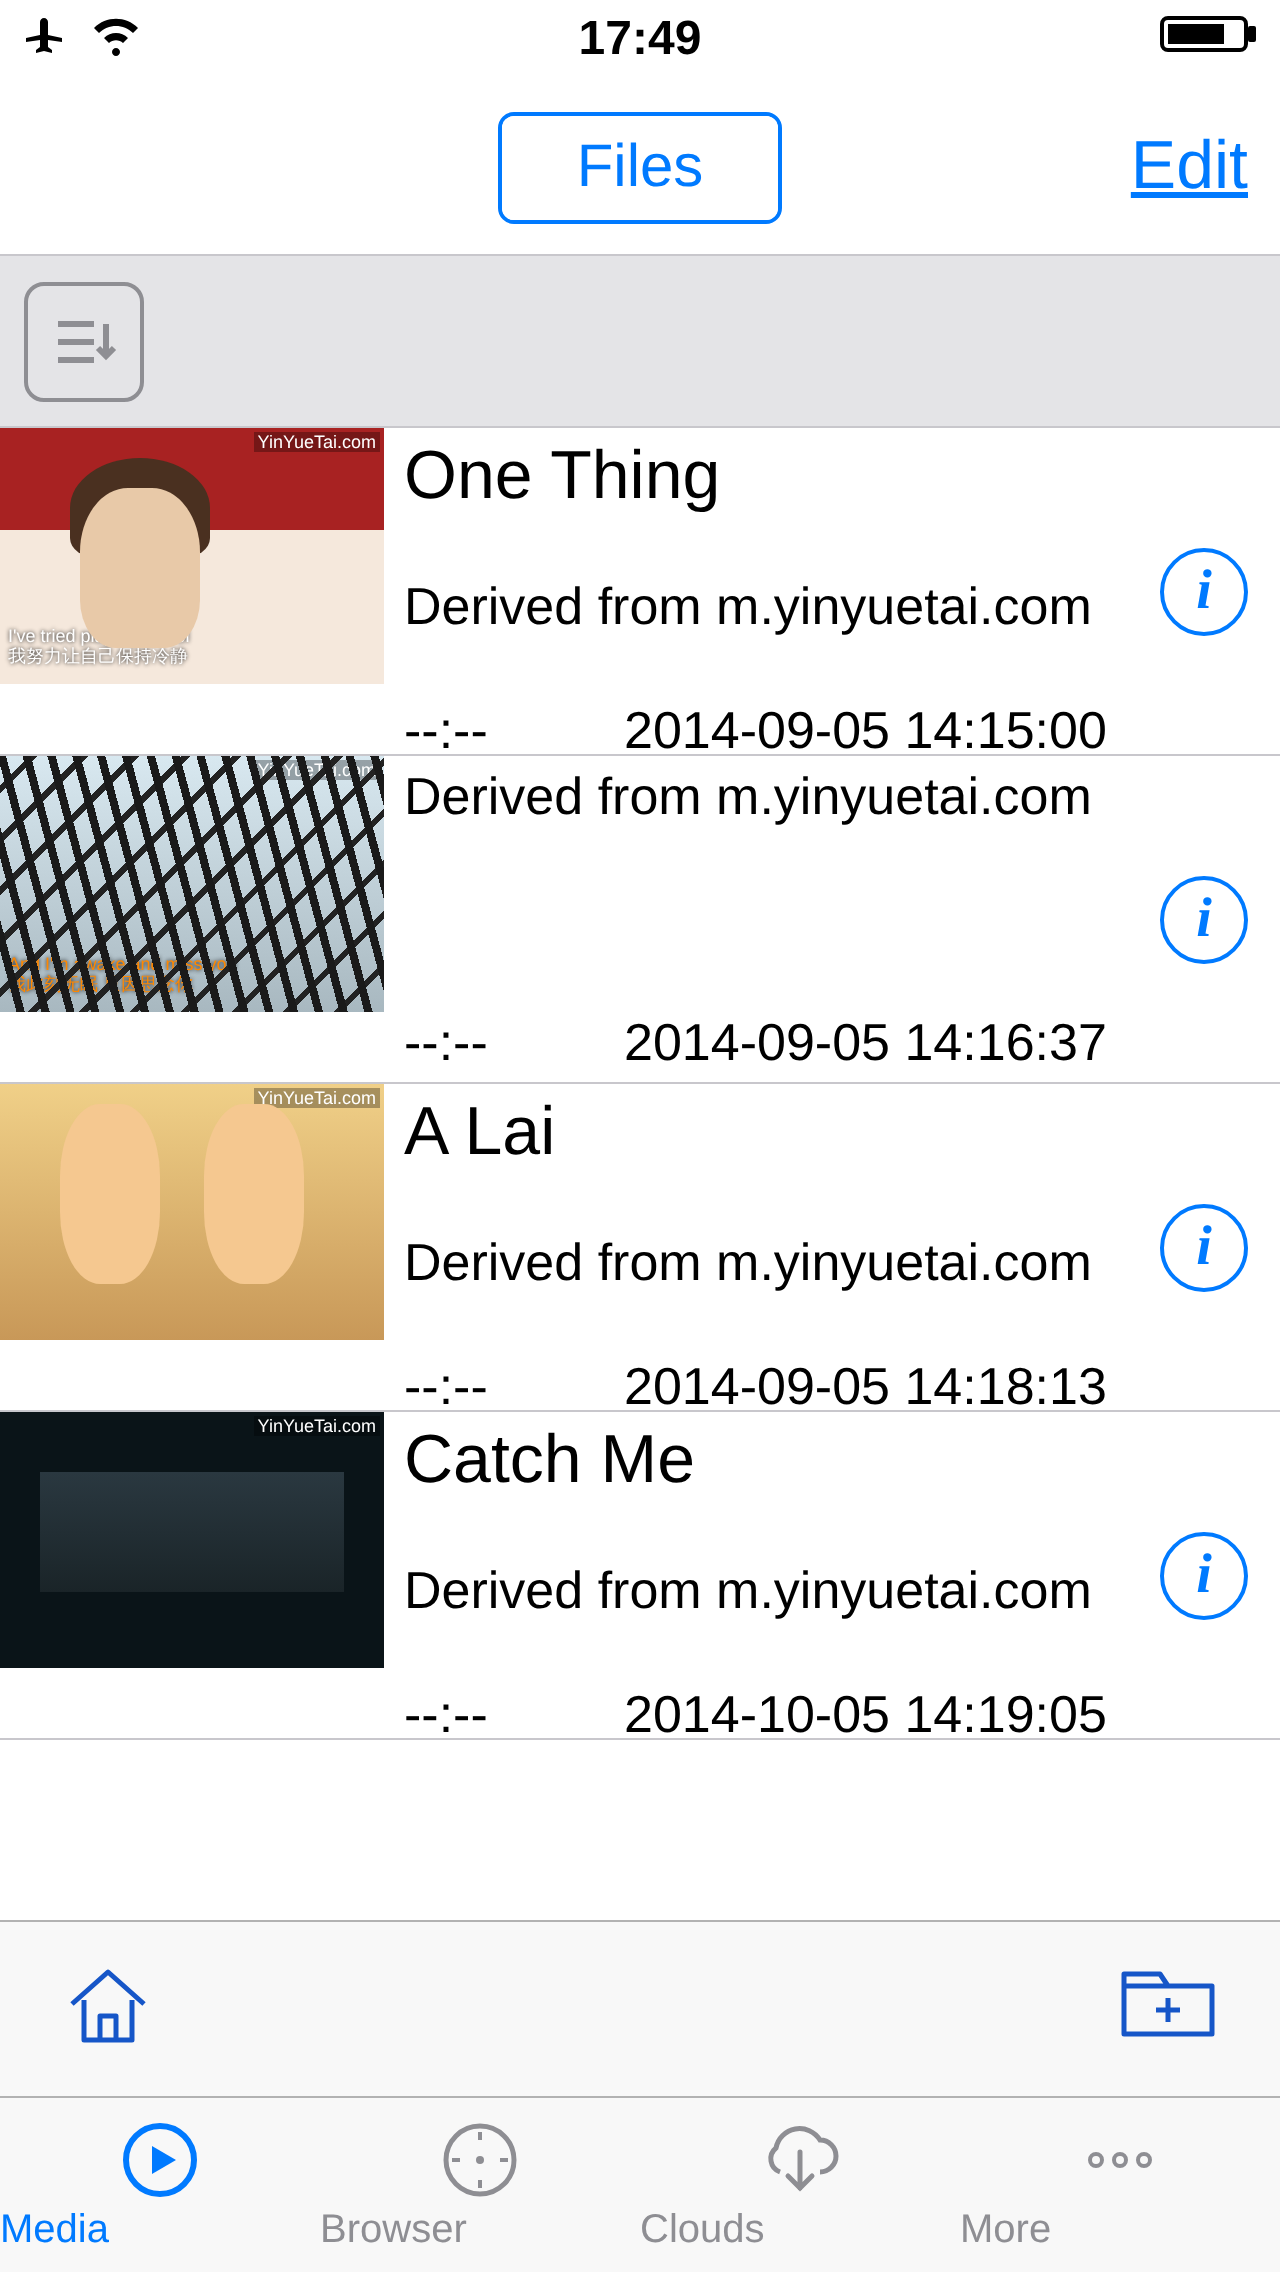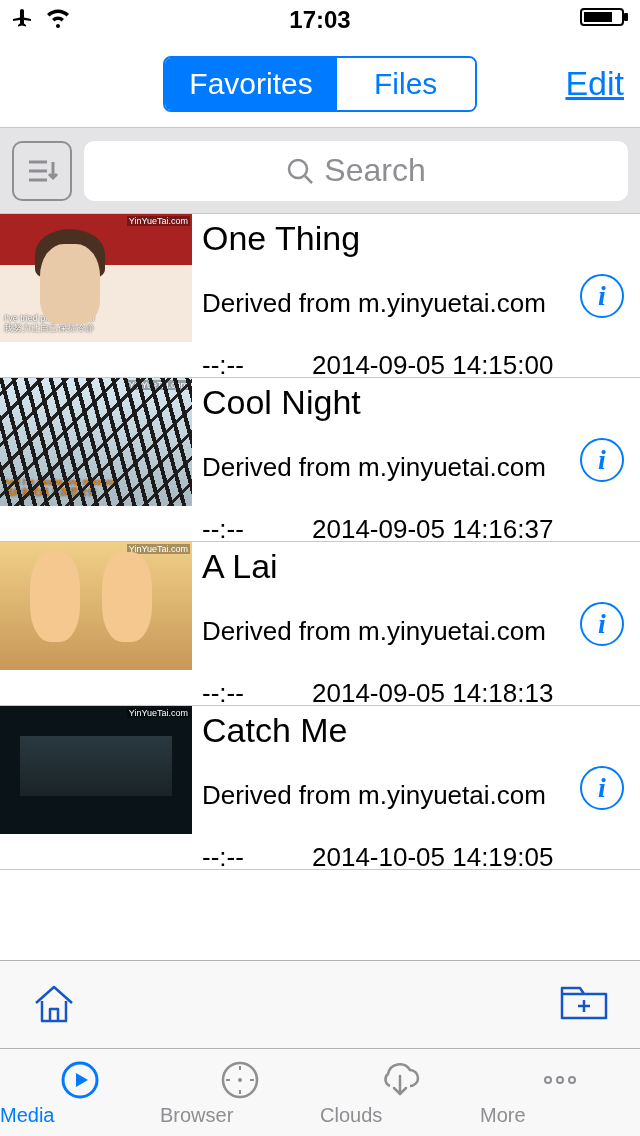--- a/index.html
+++ b/index.html
@@ -72,56 +72,48 @@
       <svg width="24" height="24" viewBox="0 0 24 24">
           <path d="M21 14l-7-1.5V6c0-1.1-.9-2-2-2s-2 .9-2 2v6.5L3 14v2l7-1v3.5L8 20v1.5l4-1 4 1V20l-2-1.5V15l7 1v-2z" fill="#000"></path>
         </svg>
     </span>
     <span>
       <svg width="28" height="22" viewBox="0 0 28 22">
           <path d="M14 18c1.1 0 2 .9 2 2s-.9 2-2 2-2-.9-2-2 .9-2 2-2zm-6-5c3.3-3.3 8.7-3.3 12 0l-2.5 2.5c-1.9-1.9-5.1-1.9-7 0L8 13zm-5-5c6.1-6.1 15.9-6.1 22 0l-2.5 2.5c-4.7-4.7-12.3-4.7-17 0L3 8z" fill="#000"></path>
         </svg>
     </span>
   </div>
-  <div class="status-time">17:03</div>
+  <div class="status-time">17:49</div>
   <div class="status-right">
     <span>
       <svg width="50" height="22" viewBox="0 0 50 22">
           <rect x="1" y="3" width="42" height="16" rx="3" fill="none" stroke="#000" stroke-width="2"></rect>
           <rect x="44" y="7" width="4" height="8" rx="1" fill="#000"></rect>
           <rect x="4" y="6" width="28" height="10" fill="#000"></rect>
         </svg>
     </span>
   </div>
 </div>
 
 <div class="nav-bar">
   <div class="seg-control">
-    <div class="seg-item active">Favorites</div>
     <div class="seg-item">Files</div>
   </div>
   <div class="nav-edit">Edit</div>
 </div>
 
 <div class="search-row">
   <div class="sort-btn">
     <svg width="38" height="38" viewBox="0 0 38 38">
       <line x1="6" y1="10" x2="24" y2="10" stroke="#8e8e93" stroke-width="3"></line>
       <line x1="6" y1="19" x2="24" y2="19" stroke="#8e8e93" stroke-width="3"></line>
       <line x1="6" y1="28" x2="24" y2="28" stroke="#8e8e93" stroke-width="3"></line>
       <path d="M30 10 v16 m-4 -4 l4 4 l4 -4" stroke="#8e8e93" stroke-width="3" fill="none"></path>
     </svg>
   </div>
-  <div class="search-box">
-    <svg width="28" height="28" viewBox="0 0 28 28">
-        <circle cx="12" cy="12" r="9" fill="none" stroke="#8e8e93" stroke-width="2.5"></circle>
-        <line x1="19" y1="19" x2="26" y2="26" stroke="#8e8e93" stroke-width="2.5"></line>
-      </svg>
-    <span>Search</span>
-  </div>
 </div>
 
 <div class="list">
 
   <div class="row">
     <div class="thumb t1">
         <div class="watermark">YinYueTai.com</div>
         <div class="subtitle-overlay">I've tried playing it cool<br>我努力让自己保持冷静</div>
       </div>
     <div class="row-body">
@@ -136,21 +128,20 @@
         <div class="info-circle">i</div>
       </div>
   </div>
 
   <div class="row">
     <div class="thumb t2">
         <div class="watermark">YinYueTai.com</div>
         <div class="subtitle-overlay" style="color:#ff8800">And I'm awake and miss you<br>我此刻无眠  只因思念你</div>
       </div>
     <div class="row-body">
-      <div class="row-title">Cool Night</div>
       <div class="row-sub">Derived from m.yinyuetai.com</div>
       <div class="row-meta">
         <span class="row-dur">--:--</span>
         <span class="row-date">2014-09-05 14:16:37</span>
       </div>
     </div>
     <div class="info-btn">
         <div class="info-circle">i</div>
       </div>
   </div>

